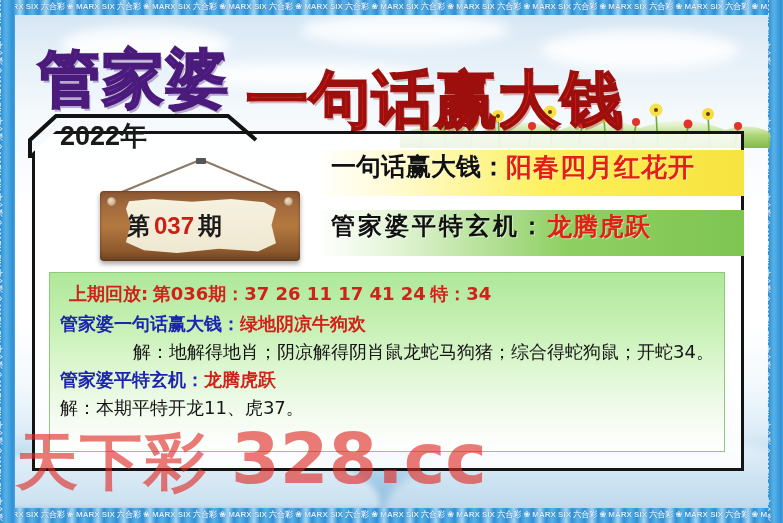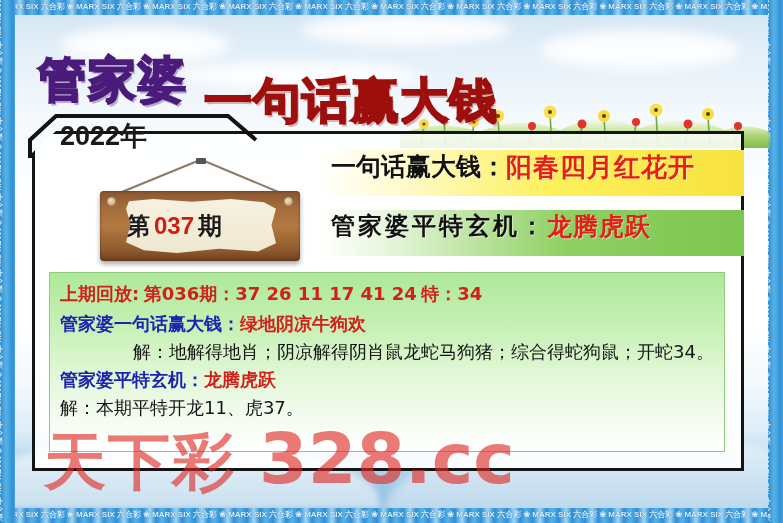--- a/index.html
+++ b/index.html
@@ -78,21 +78,21 @@
 
   
   .header-title {
     position:absolute; top:20px; left:38px;
     width:610px; height:80px;
     z-index:6;
   }
   .t-purple, .t-red {
     font-family:"DejaVu Sans", sans-serif;
     font-weight:bold;
-    font-size:48px;
+    font-size:62px;
     line-height:76px;
     display:inline-block;
     vertical-align:middle;
   }
   .t-purple {
     color:#7b35c1;
     letter-spacing:2px;
     -webkit-text-stroke: 2px #4a1b7a;
     text-shadow: 2px 3px 0 rgba(80,30,130,0.35);
   }
@@ -206,21 +206,21 @@
   .content-panel {
     position:absolute; left:14px; top:138px;
     width:676px; height:180px;
     background: linear-gradient(to bottom, #aee89a 0%, #c5f0b2 28%, #dff7d4 55%, #f3fbef 80%, #ffffff 100%);
     border:1px solid #8fc97c;
     box-sizing:border-box;
     padding:8px 10px 0 10px;
     z-index:6;
   }
   .line { white-space:nowrap; line-height:1.0; }
-  .l1 { margin-top:4px; margin-bottom:12px; }
+  .l1 { margin-top:4px; margin-bottom:12px;margin-left:9px; }
   .l2 { margin-bottom:10px; }
   .l3 { margin-bottom:10px;text-align:right; }
   .l4 { margin-bottom:10px; }
   .l5 { margin-bottom:0; }
 
   .red-b {
     font-family:"DejaVu Sans", sans-serif;
     color:#d0211a; font-weight:bold; font-size:18px;
   }
   .blue-b {
@@ -242,21 +242,20 @@
     left:16px; top:424px;
     z-index:20;
     font-family:"DejaVu Sans", sans-serif;
     font-weight:bold;
     font-size:66px;
     color:rgba(222,40,34,0.62);
     white-space:nowrap;
     letter-spacing:0px;
     pointer-events:none;
     line-height:1;
-    padding-left:28px;
   }
   .wm-cn { font-size:62px; letter-spacing:2px; }
   .wm-num { font-size:70px; }
 </style>
 </head>
 <body>
 
 <div id="poster">
 
   <div class="cloud" style="left:60px;  top:26px;  width:170px; height:38px;"></div>

